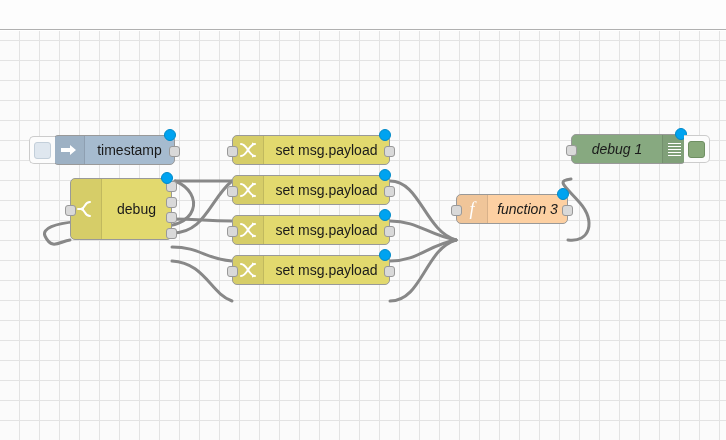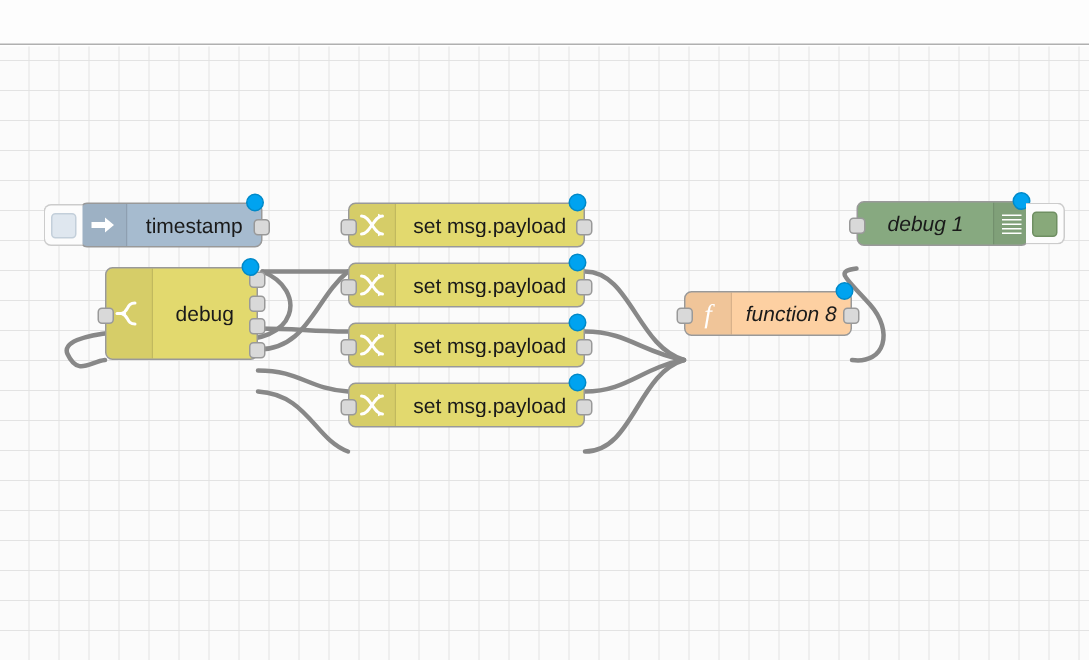--- a/index.html
+++ b/index.html
@@ -273,21 +273,21 @@
           <div class="port in" style="top: 9.5px;"></div>
           <div class="port out" style="top: 9.5px;"></div>
           <div class="status-dot" style="left: 146px; top: -7px;"></div>
         </div>
         <div class="node" style="left: 456px; top: 163px; width: 112px; height: 30px; background: rgb(253, 208, 162);">
           <div class="node-iconbox">
             <svg width="20" height="20" viewBox="0 0 20 20">
               <text x="10" y="16" text-anchor="middle" font-family="&quot;Liberation Serif&quot;, serif" font-size="18" font-style="italic" fill="#ffffff">f</text>
             </svg>
           </div>
-          <div class="node-label italic">function 8</div>
+          <div class="node-label italic">function 3</div>
           <div class="port in" style="top: 9.5px;"></div>
           <div class="port out" style="top: 9.5px;"></div>
           <div class="status-dot" style="left: 100px; top: -7px;"></div>
         </div>
         <div class="node" style="left: 571px; top: 103px; width: 115px; height: 30px; background: rgb(135, 169, 128);">
           <div class="node-label italic">debug 1</div>
           <div class="debug-lines">
             <i></i>
             <i></i>
             <i></i>

